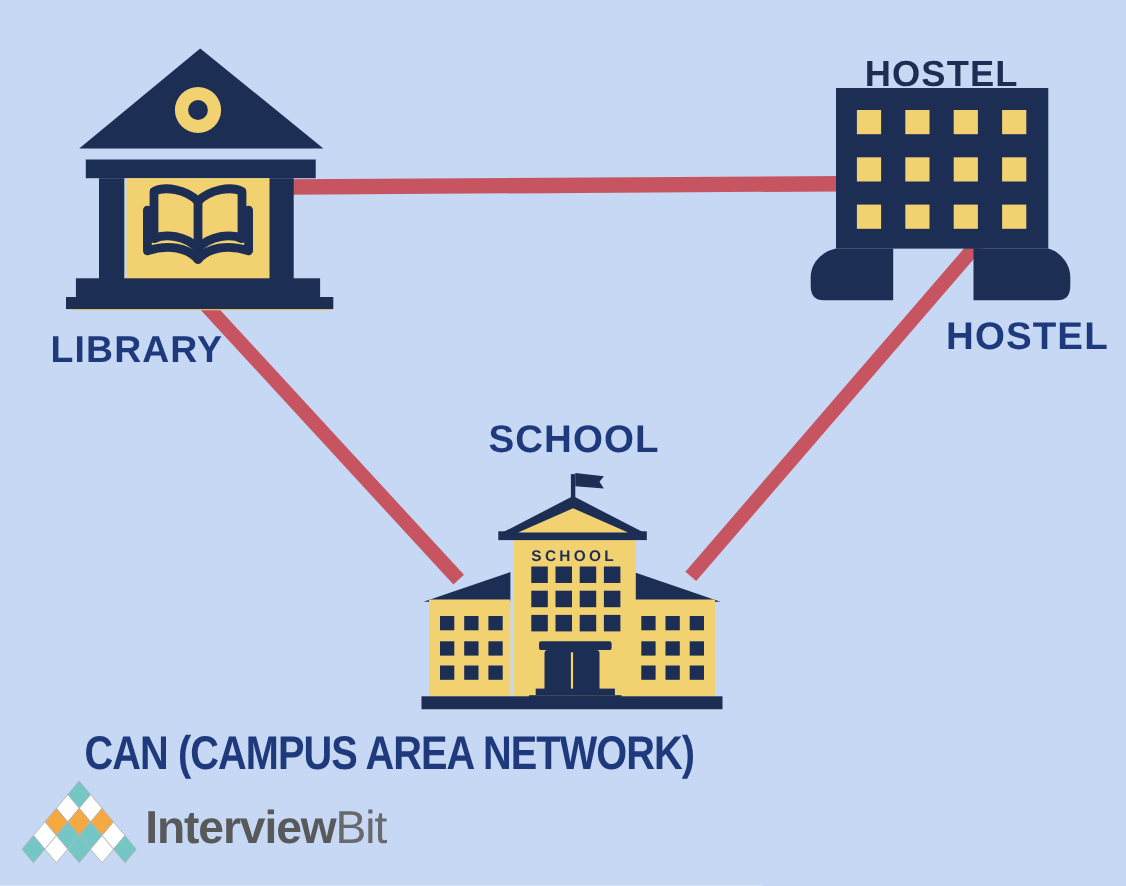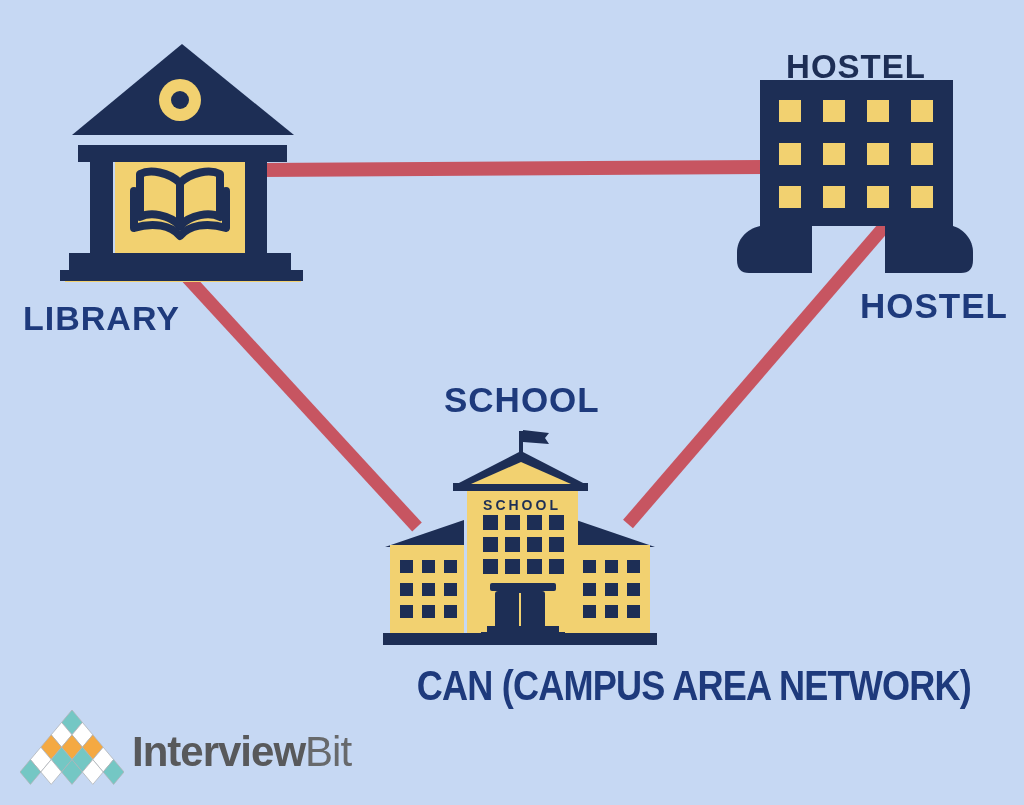--- a/index.html
+++ b/index.html
@@ -6,24 +6,24 @@
     --bg:#c6d8f3; --navy:#1d2e55; --label:#1e3a7c; --yellow:#f2d170;
     --red:#c75561; --teal:#74c7c4; --orange:#f4a942; --gray:#58595b; --gray2:#67696b;
   }
   *{margin:0;padding:0;box-sizing:border-box}
   body{font-family:"Liberation Sans","DejaVu Sans",sans-serif;}
   .canvas{position:relative;width:1024px;height:805px;background:var(--bg);overflow:hidden}
   .abs{position:absolute}
   .f-navy{fill:var(--navy)} .f-yellow{fill:var(--yellow)}
   .s-navy{stroke:var(--navy)} .link{stroke:var(--red)}
   .node-label{position:absolute;color:var(--label);font-weight:700;letter-spacing:1px;white-space:nowrap}
-  .lbl-library{left:23px;top:299px;font-size:34px}
+  .lbl-library{left:46px;top:299px;font-size:34px}
   .lbl-hostel{left:860px;top:286px;font-size:35px}
   .lbl-school{left:444px;top:380px;font-size:35px}
-  .caption{position:absolute;left:24px;top:661px;width:1000px;text-align:right;color:var(--label);font-weight:700;font-size:43px;letter-spacing:-1px;white-space:nowrap}
+  .caption{position:absolute;left:24px;top:661px;width:1000px;text-align:left;color:var(--label);font-weight:700;font-size:43px;letter-spacing:-1px;white-space:nowrap}
   .caption span{display:inline-block;transform:scaleX(0.84);transform-origin:center}
   .building-sign{font-weight:700;fill:var(--navy)}
   .logo{position:absolute;left:20px;top:710px;display:flex;align-items:flex-start}
   .logo-text{margin-left:8px;margin-top:18px;font-size:42px;letter-spacing:-1px;white-space:nowrap}
   .logo-bold{color:var(--gray);font-weight:700}
   .logo-light{color:var(--gray2);font-weight:300}
 </style>
 </head>
 <body>
 

